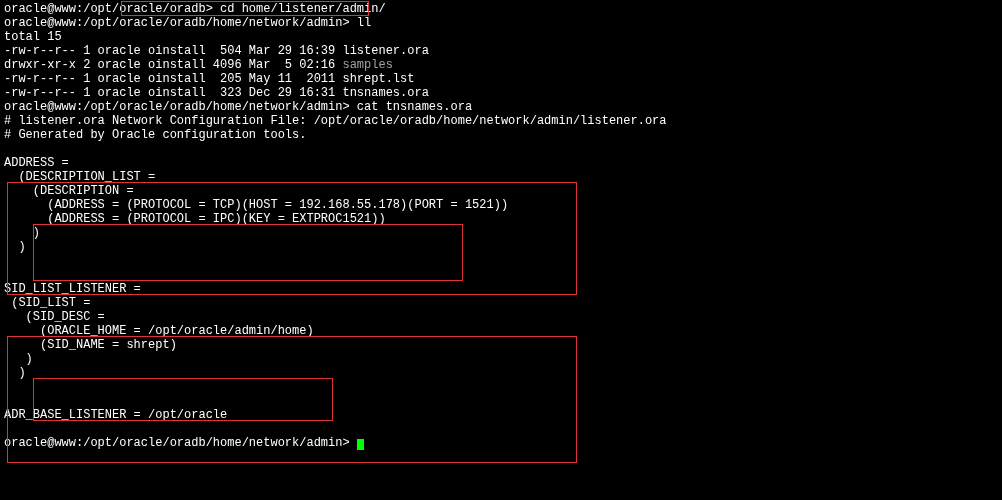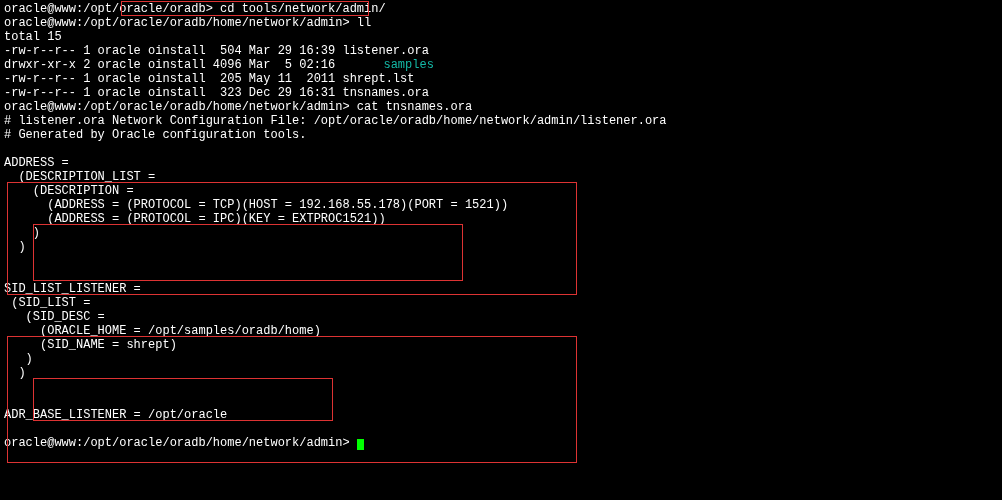--- a/index.html
+++ b/index.html
@@ -15,22 +15,21 @@
       line-height: 14px;
       width: 1002px;
       height: 500px;
       overflow: hidden;
       padding: 2px 4px;
     }
     .line {
       white-space: pre;
     }
     .blue {
-      color: #14b8a6;
-      margin-left: 41px;
+      color: #a3a3a3;
     }
     .box1 {
       position: absolute;
       border: 1px solid #d33;
       left: 121px;
       top: 1px;
       width: 248px;
       height: 15px;
       pointer-events: none;
     }
@@ -74,21 +73,21 @@
       display: inline-block;
       width: 7px;
       height: 11px;
       background: #00ff00;
       vertical-align: text-bottom;
     }
   </style>
 </head>
 <body>
 
-<div class="line"><span>oracle@www:/opt/oracle/oradb&gt; </span><span>cd tools/network/admin/</span></div>
+<div class="line"><span>oracle@www:/opt/oracle/oradb&gt; </span><span>cd home/listener/admin/</span></div>
 <div class="line"><span>oracle@www:/opt/oracle/oradb/home/network/admin&gt; </span><span>ll</span></div>
 <div class="line"><span>total 15</span></div>
 <div class="line"><span>-rw-r--r-- 1 oracle oinstall  504 Mar 29 16:39 listener.ora</span></div>
 <div class="line"><span>drwxr-xr-x 2 oracle oinstall 4096 Mar  5 02:16 </span><span class="blue">samples</span></div>
 <div class="line"><span>-rw-r--r-- 1 oracle oinstall  205 May 11  2011 shrept.lst</span></div>
 <div class="line"><span>-rw-r--r-- 1 oracle oinstall  323 Dec 29 16:31 tnsnames.ora</span></div>
 <div class="line"><span>oracle@www:/opt/oracle/oradb/home/network/admin&gt; </span><span>cat tnsnames.ora</span></div>
 <div class="line"><span># listener.ora Network Configuration File: /opt/oracle/oradb/home/network/admin/listener.ora</span></div>
 <div class="line"><span># Generated by Oracle configuration tools.</span></div>
 <div class="line"><span></span>&nbsp;</div>
@@ -97,21 +96,21 @@
 <div class="line"><span>    (DESCRIPTION =</span></div>
 <div class="line"><span>      (ADDRESS = (PROTOCOL = TCP)(HOST = 192.168.55.178)(PORT = 1521))</span></div>
 <div class="line"><span>      (ADDRESS = (PROTOCOL = IPC)(KEY = EXTPROC1521))</span></div>
 <div class="line"><span>    )</span></div>
 <div class="line"><span>  )</span></div>
 <div class="line"><span></span>&nbsp;</div>
 <div class="line"><span></span>&nbsp;</div>
 <div class="line"><span>SID_LIST_LISTENER =</span></div>
 <div class="line"><span> (SID_LIST =</span></div>
 <div class="line"><span>   (SID_DESC =</span></div>
-<div class="line"><span>     (ORACLE_HOME = /opt/samples/oradb/home)</span></div>
+<div class="line"><span>     (ORACLE_HOME = /opt/oracle/admin/home)</span></div>
 <div class="line"><span>     (SID_NAME = shrept)</span></div>
 <div class="line"><span>   )</span></div>
 <div class="line"><span>  )</span></div>
 <div class="line"><span></span>&nbsp;</div>
 <div class="line"><span></span>&nbsp;</div>
 <div class="line"><span>ADR_BASE_LISTENER = /opt/oracle</span></div>
 <div class="line"><span></span>&nbsp;</div>
 <div class="line"><span>oracle@www:/opt/oracle/oradb/home/network/admin&gt; </span><span class="cursor"></span></div>
 
 <div class="box1"></div>

